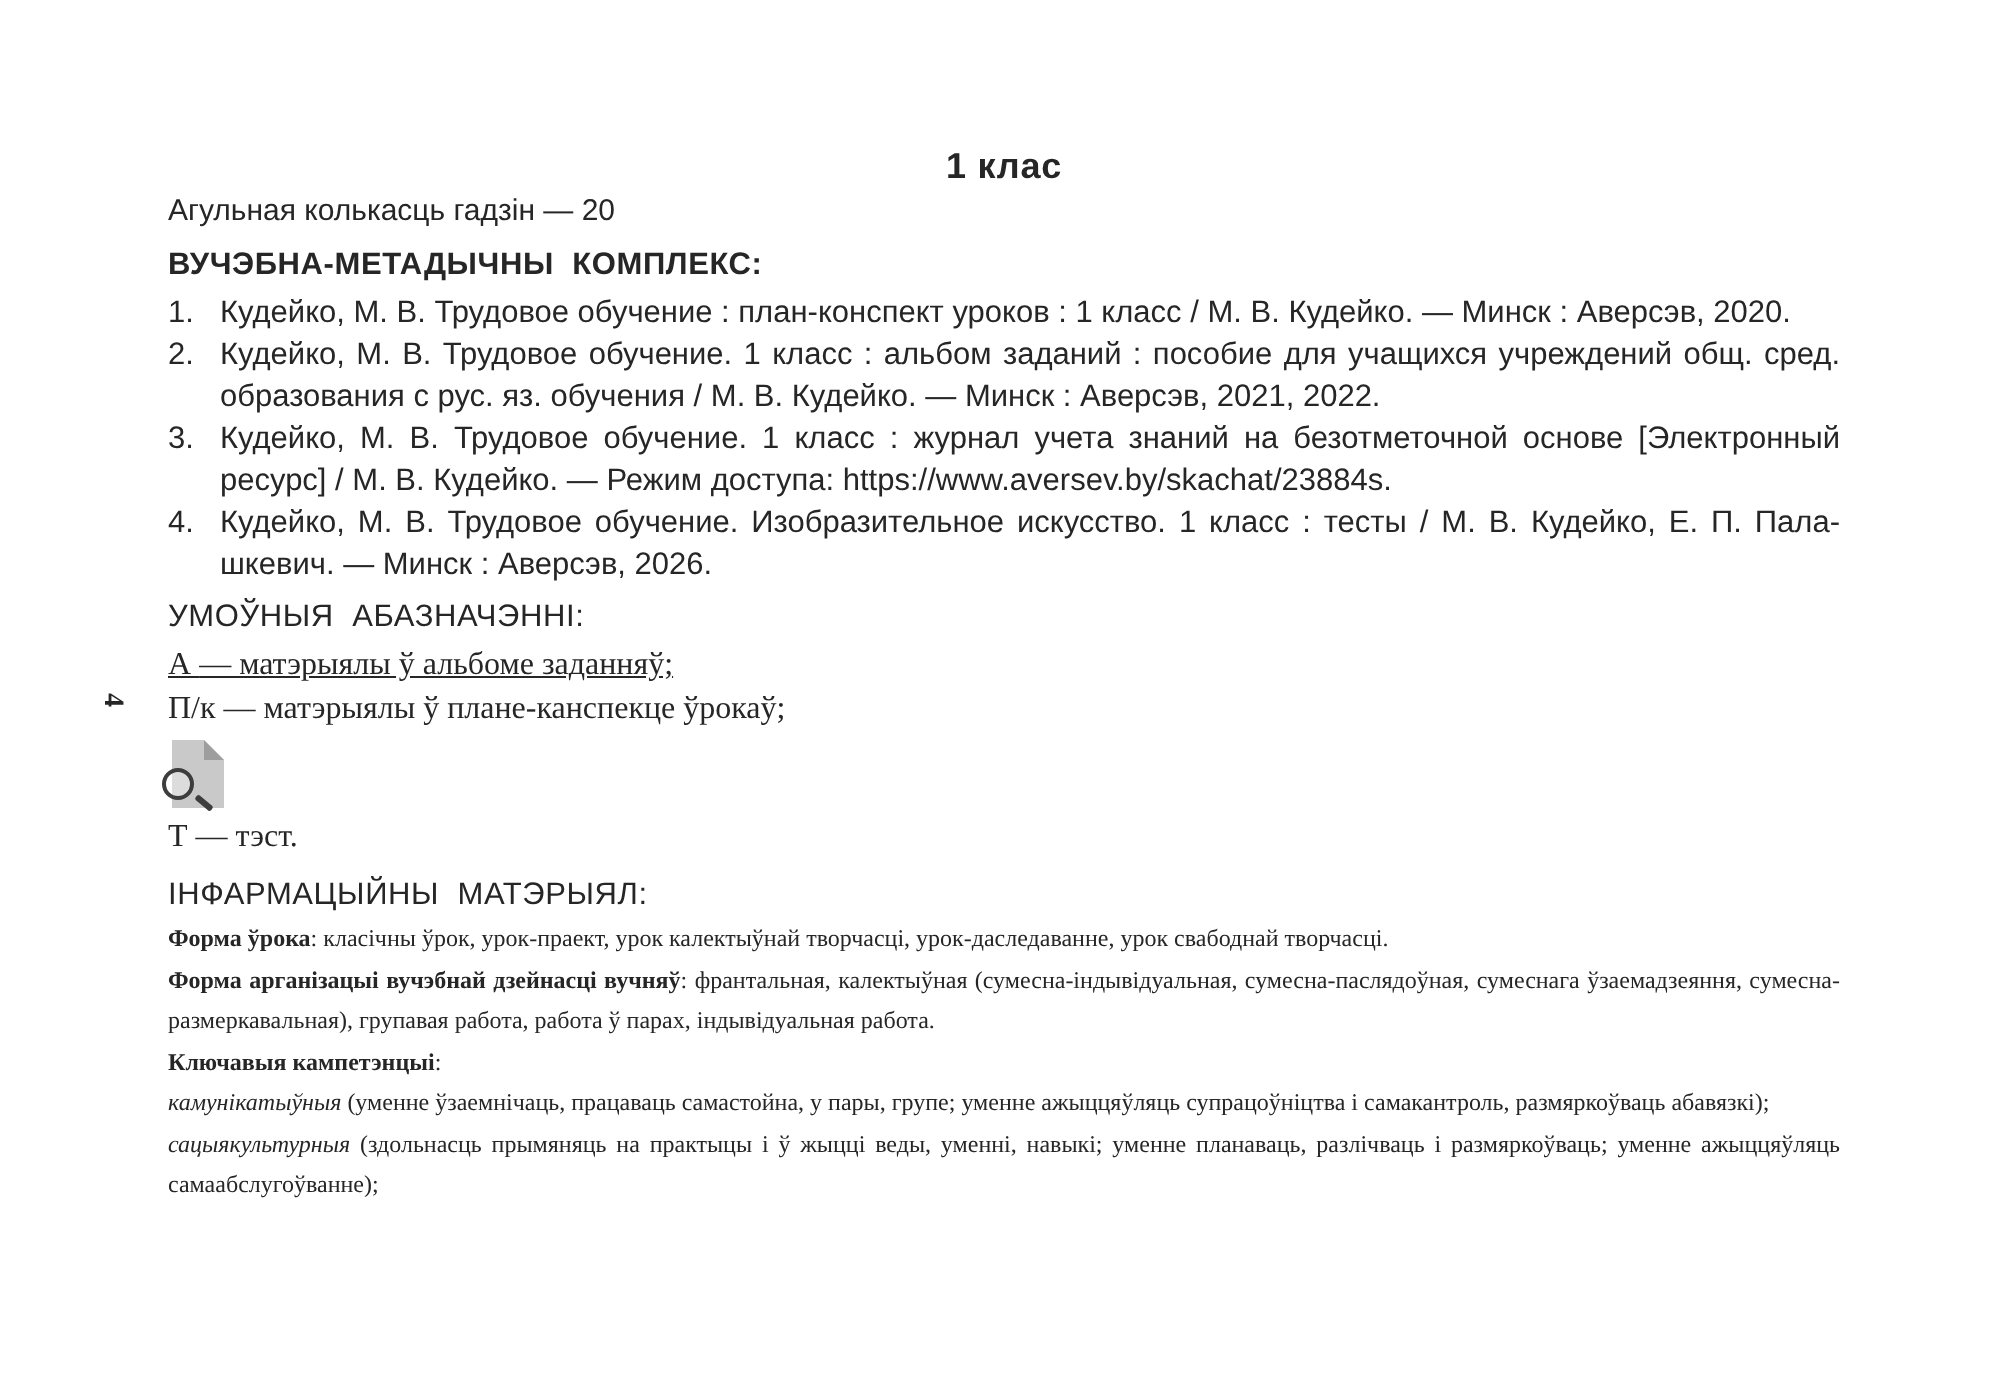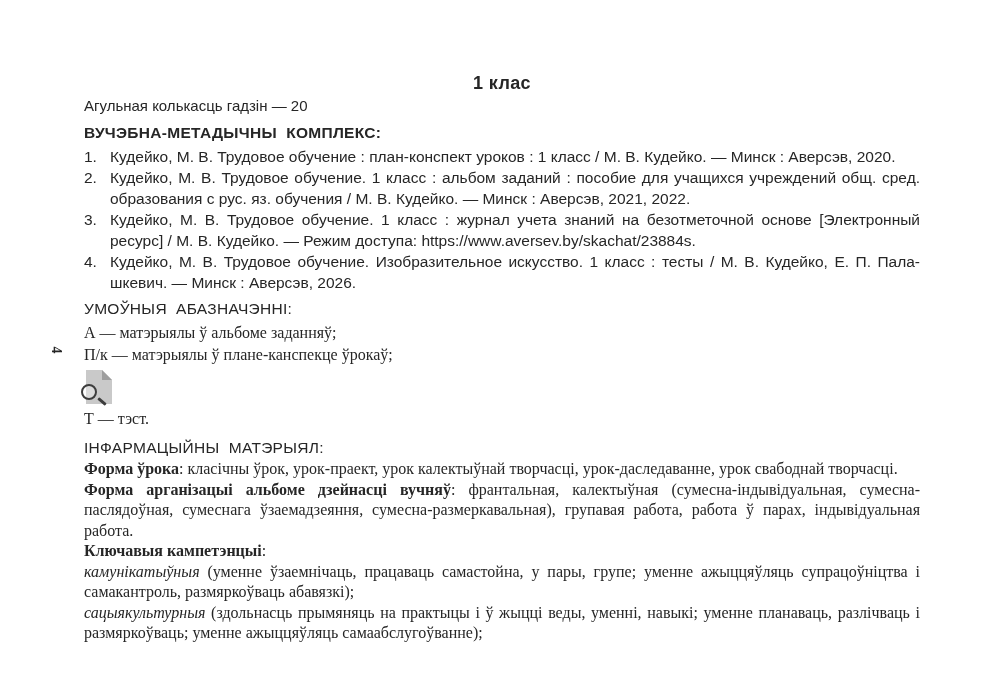--- a/index.html
+++ b/index.html
@@ -53,21 +53,21 @@
     font-size:15.5px; line-height:21px;
   }
   .umk-item .num { flex:0 0 26px; }
   .umk-item .itext { flex:1; text-align:justify; hyphens:manual; }
 
   .legend {
     font-family:"Liberation Serif", serif;
     font-size:16px; line-height:22px;
   }
   .legend-row { margin:0; }
-  .legend-row.first { margin-top:4px; }
+  .legend-row.first { margin-top:4px;text-decoration:underline; }
   .legend-row.icon-row {
     display:flex; align-items:center;
     height:42px;
   }
   .legend-row.icon-row .ltext { margin-left:12px; }
 
   
   .icon-doc {
     position:relative;
     width:26px; height:34px;
@@ -97,21 +97,21 @@
   .icon-doc .glass-handle {
     position:absolute; left:11px; bottom:1px;
     width:10px; height:3px;
     background:#3d3d3d;
     transform:rotate(40deg);
     border-radius:1px;
   }
 
   .info {
     font-family:"Liberation Serif", serif;
-    font-size:16px; line-height:20.5px;
+    font-size:12px; line-height:20.5px;
   }
   .info-para { margin:0; text-align:justify; hyphens:manual; }
   .lead-bold   { font-weight:bold; }
   .lead-italic { font-style:italic; }
 </style>
 </head>
 <body>
 
 <div class="page">
 
@@ -169,21 +169,21 @@
       </p>
     </div>
 
     <h2 class="sec-heading h-info">ІНФАРМАЦЫЙНЫ  МАТЭРЫЯЛ:</h2>
 
     <div class="info">
       <p class="info-para">
         <span class="lead-bold">Форма ўрока</span><span>: класічны ўрок, урок-праект, урок калектыўнай творчасці, урок-даследаванне, урок свабоднай творчасці.</span>
       </p>
       <p class="info-para">
-        <span class="lead-bold">Форма арганізацыі альбоме дзейнасці вучняў</span><span>: франтальная, калектыўная (сумесна-індывідуальная, сумесна-паслядоўная, сумеснага ўзаемадзеяння, сумесна-размеркавальная), групавая работа, работа ў парах, індывідуаль­ная работа.</span>
+        <span class="lead-bold">Форма арганізацыі вучэбнай дзейнасці вучняў</span><span>: франтальная, калектыўная (сумесна-індывідуальная, сумесна-паслядоўная, сумеснага ўзаемадзеяння, сумесна-размеркавальная), групавая работа, работа ў парах, індывідуаль­ная работа.</span>
       </p>
       <p class="info-para">
         <span class="lead-bold">Ключавыя кампетэнцыі</span><span>:</span>
       </p>
       <p class="info-para">
         <span class="lead-italic">камунікатыўныя</span><span> (уменне ўзаемнічаць, працаваць самастойна, у пары, групе; уменне ажыццяўляць супрацоўніцтва і самакантроль, размяркоўваць абавязкі);</span>
       </p>
       <p class="info-para">
         <span class="lead-italic">сацыякультурныя</span><span> (здольнасць прымяняць на практыцы і ў жыцці веды, уменні, навыкі; уменне планаваць, разлічваць і размяркоўваць; уменне ажыццяўляць самаабслугоўванне);</span>
       </p>

